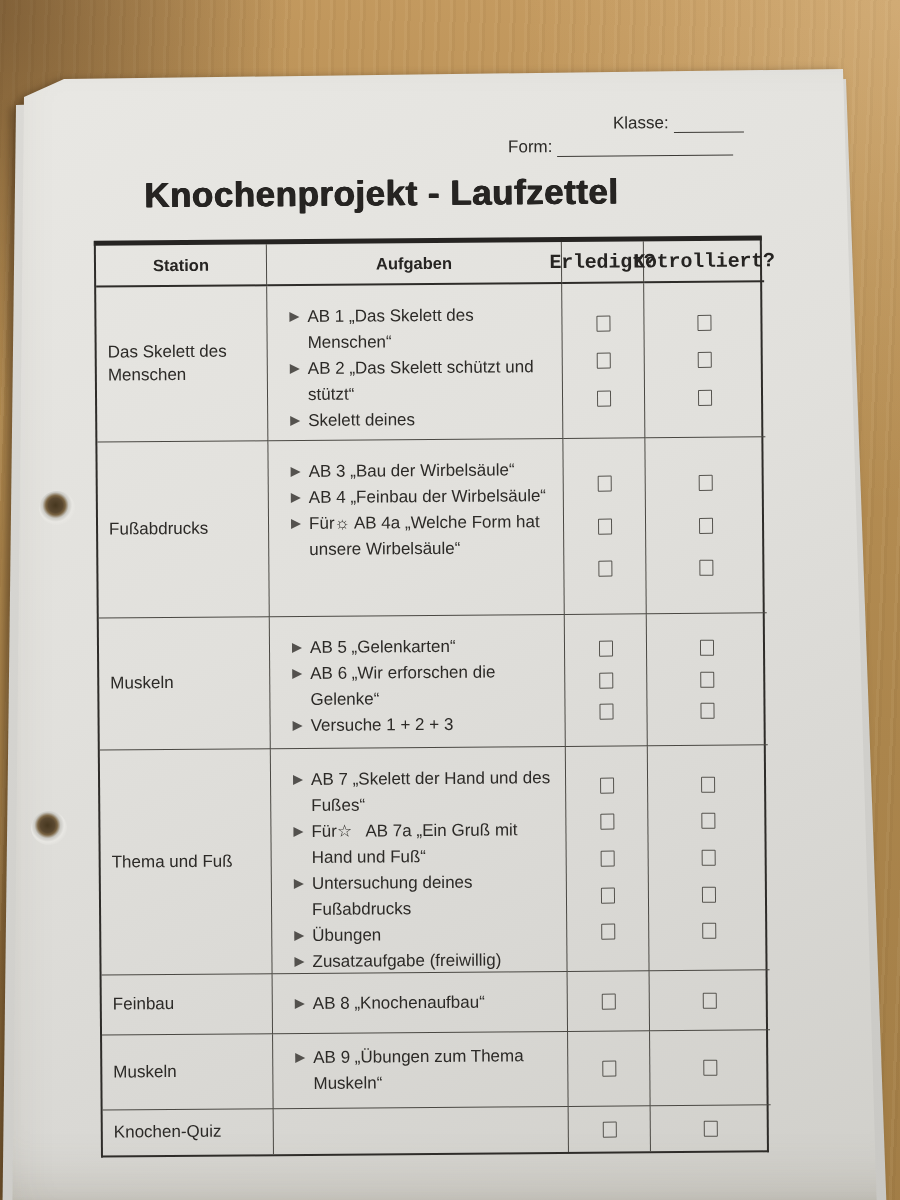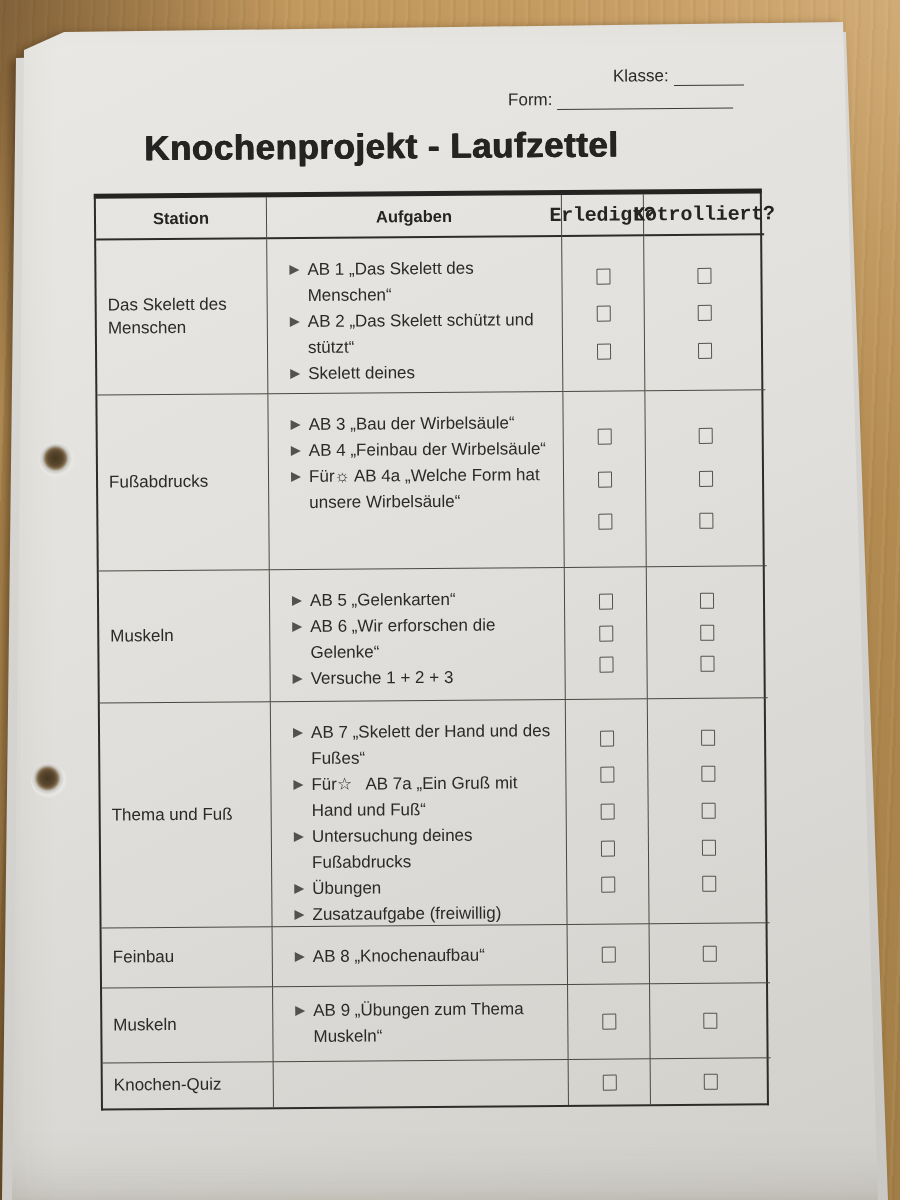--- a/index.html
+++ b/index.html
@@ -11,21 +11,21 @@
   }
   
   .desk-grain {
     position:absolute; inset:0;
     background:
       radial-gradient(ellipse at -2% 0%, rgba(60,38,18,0.5), transparent 24%),
       radial-gradient(ellipse at 100% 0%, rgba(255,235,200,0.18), transparent 30%),
       radial-gradient(ellipse at 0% 100%, rgba(60,38,18,0.35), transparent 22%),
       repeating-linear-gradient(92deg, rgba(255,240,210,0.05) 0 3px, rgba(90,60,25,0.05) 3px 6px, rgba(0,0,0,0) 6px 15px);
   }
-  .paper-wrap { position:absolute; inset:0; filter: drop-shadow(-5px 2px 4px rgba(55,35,15,0.5)); }
+  .paper-wrap { position:absolute; inset:0; filter: drop-shadow(-5px 2px 4px rgba(55,35,15,0.5)); margin-top: 47px; }
   .back-sheet {
     position:absolute; inset:0;
     clip-path: polygon(16px 58px, 846px 32px, 888px 1200px, 2px 1200px);
     background: linear-gradient(160deg, #dbdad6 0%, #d2d1cd 60%, #c9c8c4 100%);
   }
   .paper {
     position:absolute; inset:0;
     clip-path: polygon(24px 50px, 64px 32px, 843px 22px, 878px 1200px, 12px 1200px);
     background: linear-gradient(155deg, #e9e8e4 0%, #e1e0dc 45%, #d9d8d4 72%, #d0cfca 100%);
     box-shadow:

